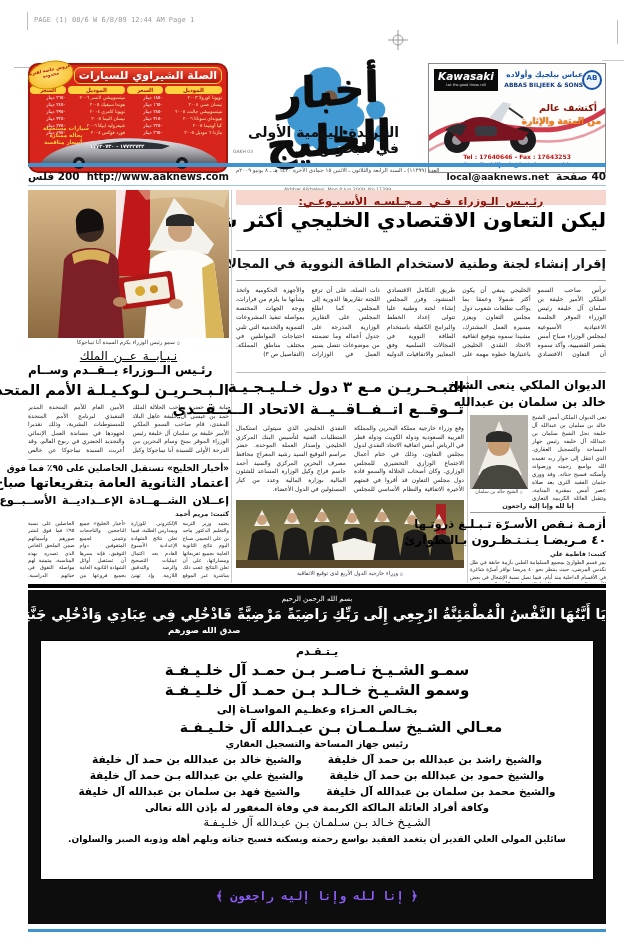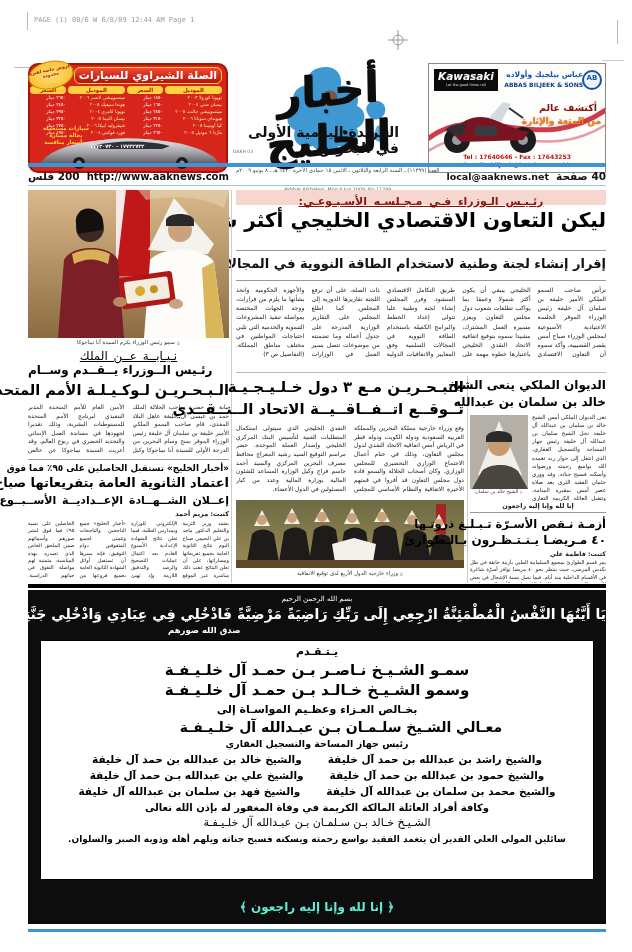--- a/index.html
+++ b/index.html
@@ -130,21 +130,21 @@
   .ob-open{font-size:11px;font-weight:bold;}
   .ob-l1{font-size:15px;font-weight:bold;margin-top:3px;}
   .ob-l2{font-size:15px;font-weight:bold;margin-top:2px;}
   .ob-l3{font-size:11px;font-weight:bold;margin-top:4px;}
   .ob-l4{font-size:14px;font-weight:bold;margin-top:3px;padding-left:48px;}
   .ob-l5{font-size:9.5px;font-weight:bold;margin-top:3px;}
   .ob-pair{display:flex;justify-content:center;gap:26px;font-size:10.5px;font-weight:bold;margin-top:4px;}
   .ob-family{font-size:10px;font-weight:bold;margin-top:5px;}
   .ob-name{font-size:11px;font-weight:normal;margin-top:3px;}
   .ob-dua{font-size:9px;font-weight:bold;margin-top:5px;}
-  .ob-footer{margin-top:20px;text-align:center;color:#5eead4;font-size:12px;font-weight:bold;}
+  .ob-footer{margin-top:9px;text-align:center;color:#8b5cf6;font-size:12px;font-weight:bold;font-family:Liberation Mono, monospace;}
   .rule-blue-bottom{top:929px;left:28px;width:578px;height:3px;background:#3d94d1;}
 </style>
 </head>
 <body>
 
 <div class="page">
 
   <div class="abs print-header en">PAGE (1) 08/6 W  6/8/09  12:44 AM  Page 1</div>
   <div class="abs crop-v-left"></div>
   <div class="abs crop-v-right"></div>

